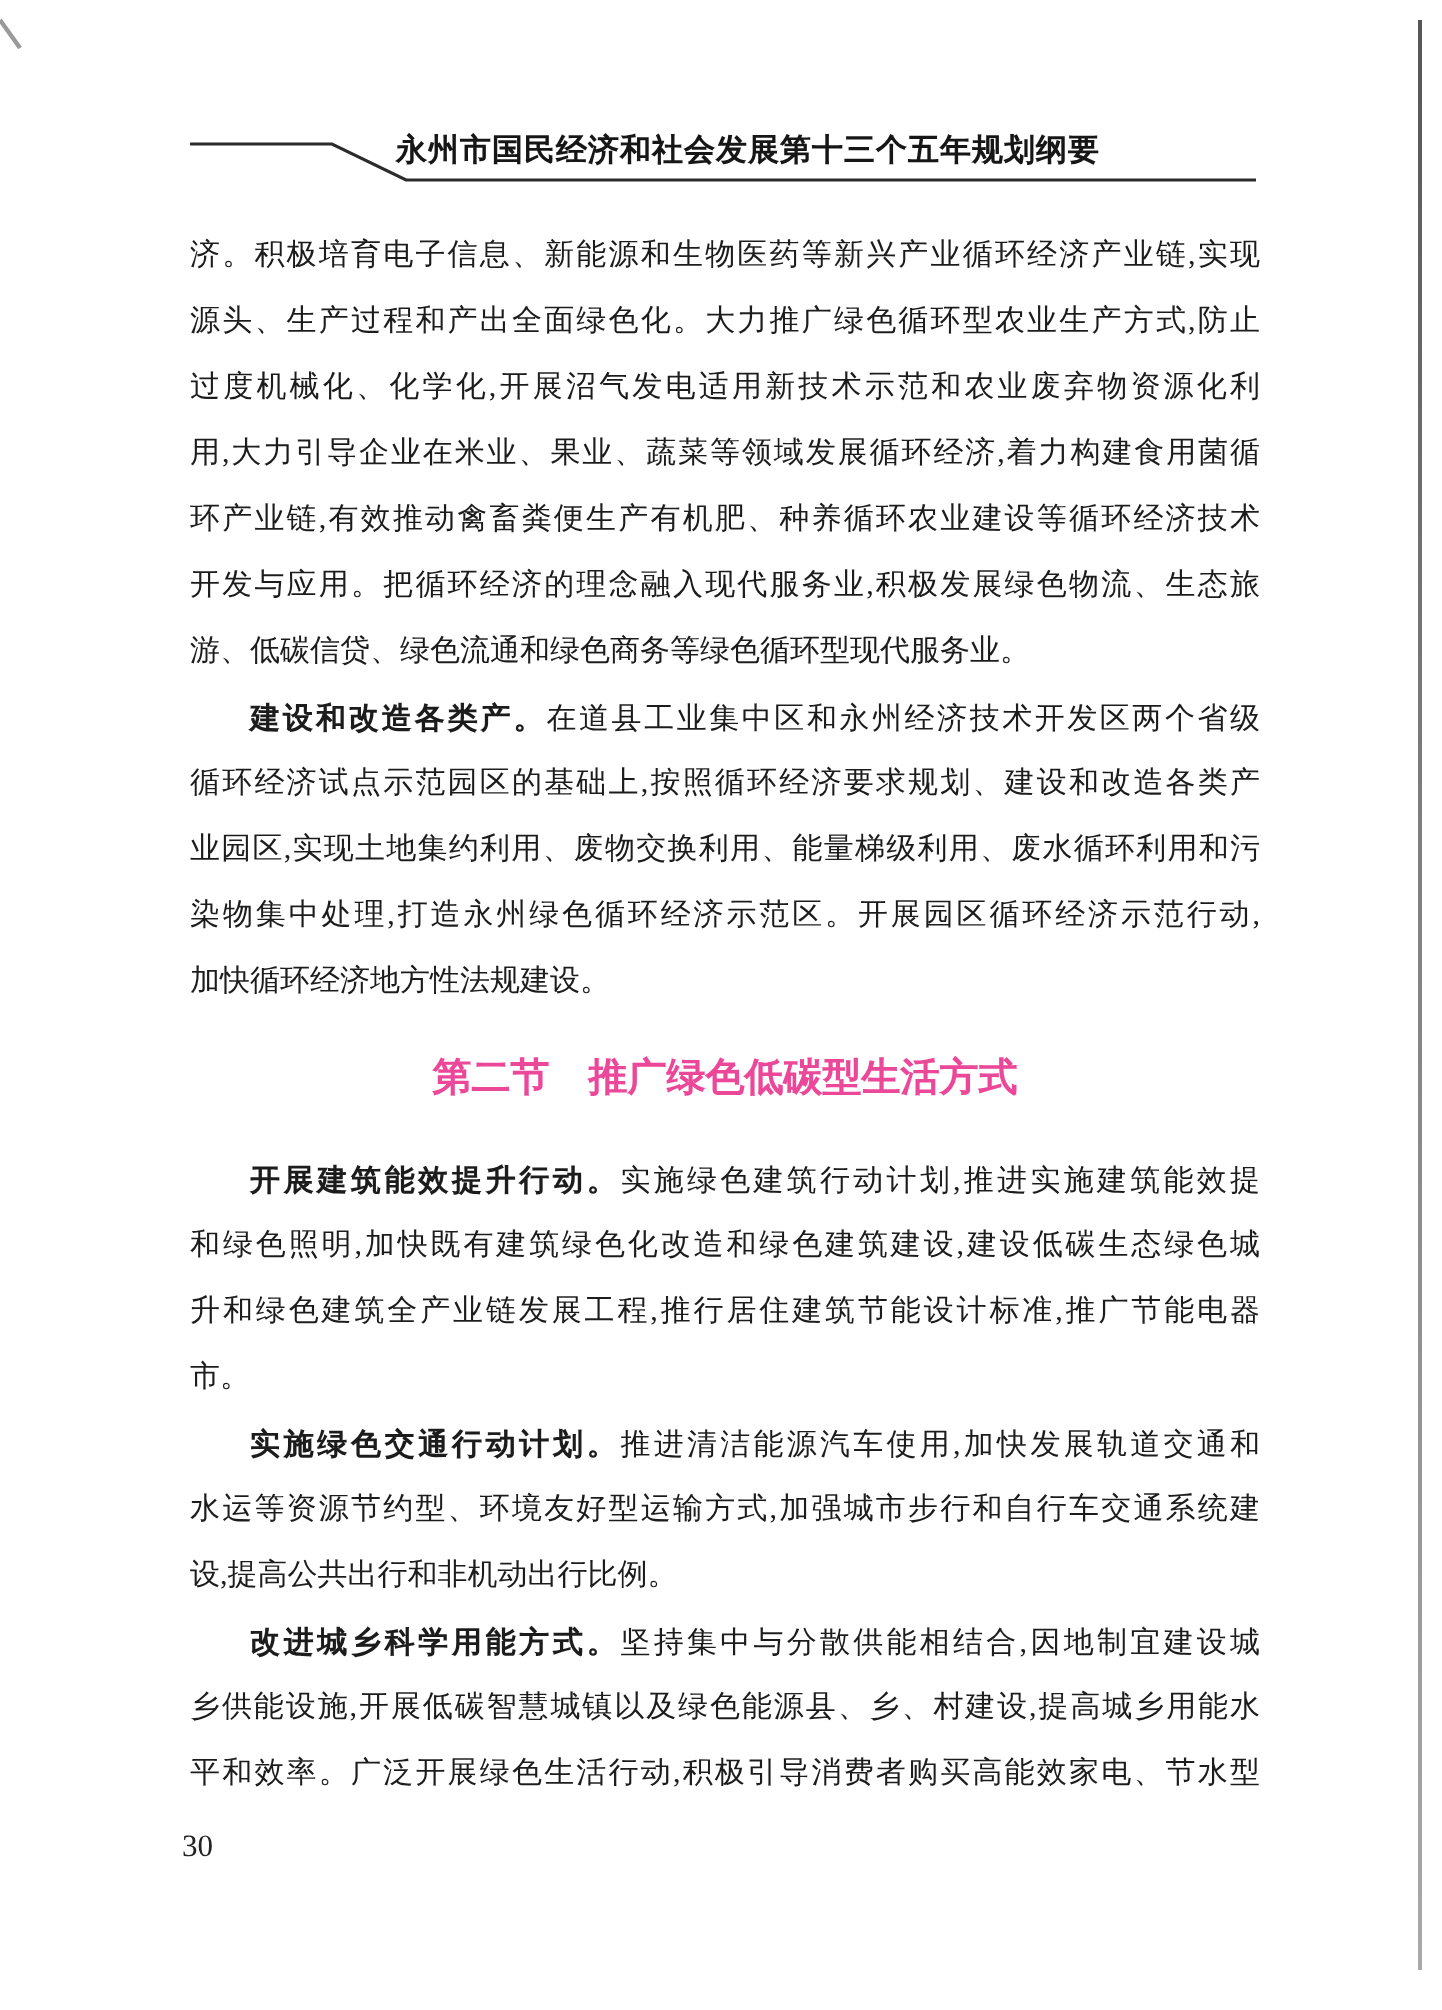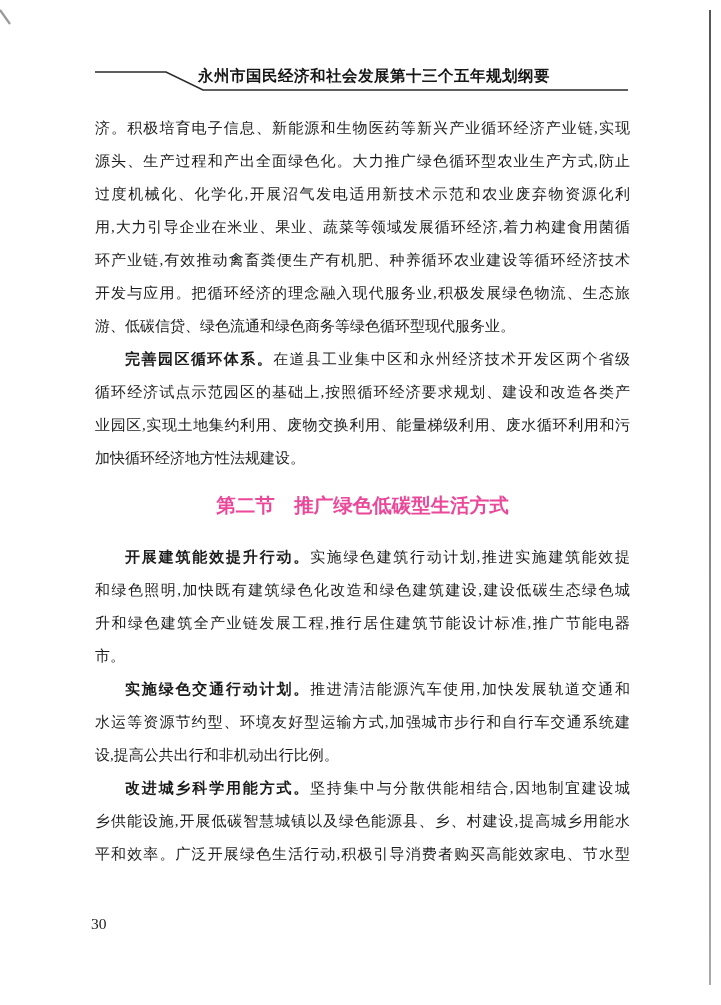--- a/index.html
+++ b/index.html
@@ -104,23 +104,24 @@
   <div class="header-title">永州市国民经济和社会发展第十三个五年规划纲要</div>
 
   <div class="body-text">
       <div class="text-line full">济。积极培育电子信息、新能源和生物医药等新兴产业循环经济产业链,实现</div>
       <div class="text-line full">源头、生产过程和产出全面绿色化。大力推广绿色循环型农业生产方式,防止</div>
       <div class="text-line full">过度机械化、化学化,开展沼气发电适用新技术示范和农业废弃物资源化利</div>
       <div class="text-line full">用,大力引导企业在米业、果业、蔬菜等领域发展循环经济,着力构建食用菌循</div>
       <div class="text-line full">环产业链,有效推动禽畜粪便生产有机肥、种养循环农业建设等循环经济技术</div>
       <div class="text-line full">开发与应用。把循环经济的理念融入现代服务业,积极发展绿色物流、生态旅</div>
       <div class="text-line">游、低碳信贷、绿色流通和绿色商务等绿色循环型现代服务业。</div>
-      <div class="text-line full indent"><b class="lead">完善园区循环体系。</b><span>在道县工业集中区和永州经济技术开发区两个省级</span></div>
+      <div class="text-line full indent"><b class="lead">建设和改造各类产。</b><span>在道县工业集中区和永州经济技术开发区两个省级</span></div>
       <div class="text-line full">循环经济试点示范园区的基础上,按照循环经济要求规划、建设和改造各类产</div>
       <div class="text-line full">业园区,实现土地集约利用、废物交换利用、能量梯级利用、废水循环利用和污</div>
+      <div class="text-line full">染物集中处理,打造永州绿色循环经济示范区。开展园区循环经济示范行动,</div>
       <div class="text-line">加快循环经济地方性法规建设。</div>
       <div class="section-heading">第二节　推广绿色低碳型生活方式</div>
       <div class="text-line full indent"><b class="lead">开展建筑能效提升行动。</b><span>实施绿色建筑行动计划,推进实施建筑能效提</span></div>
       <div class="text-line full">和绿色照明,加快既有建筑绿色化改造和绿色建筑建设,建设低碳生态绿色城</div>
       <div class="text-line full">升和绿色建筑全产业链发展工程,推行居住建筑节能设计标准,推广节能电器</div>
       <div class="text-line">市。</div>
       <div class="text-line full indent"><b class="lead">实施绿色交通行动计划。</b><span>推进清洁能源汽车使用,加快发展轨道交通和</span></div>
       <div class="text-line full">水运等资源节约型、环境友好型运输方式,加强城市步行和自行车交通系统建</div>
       <div class="text-line">设,提高公共出行和非机动出行比例。</div>
       <div class="text-line full indent"><b class="lead">改进城乡科学用能方式。</b><span>坚持集中与分散供能相结合,因地制宜建设城</span></div>

